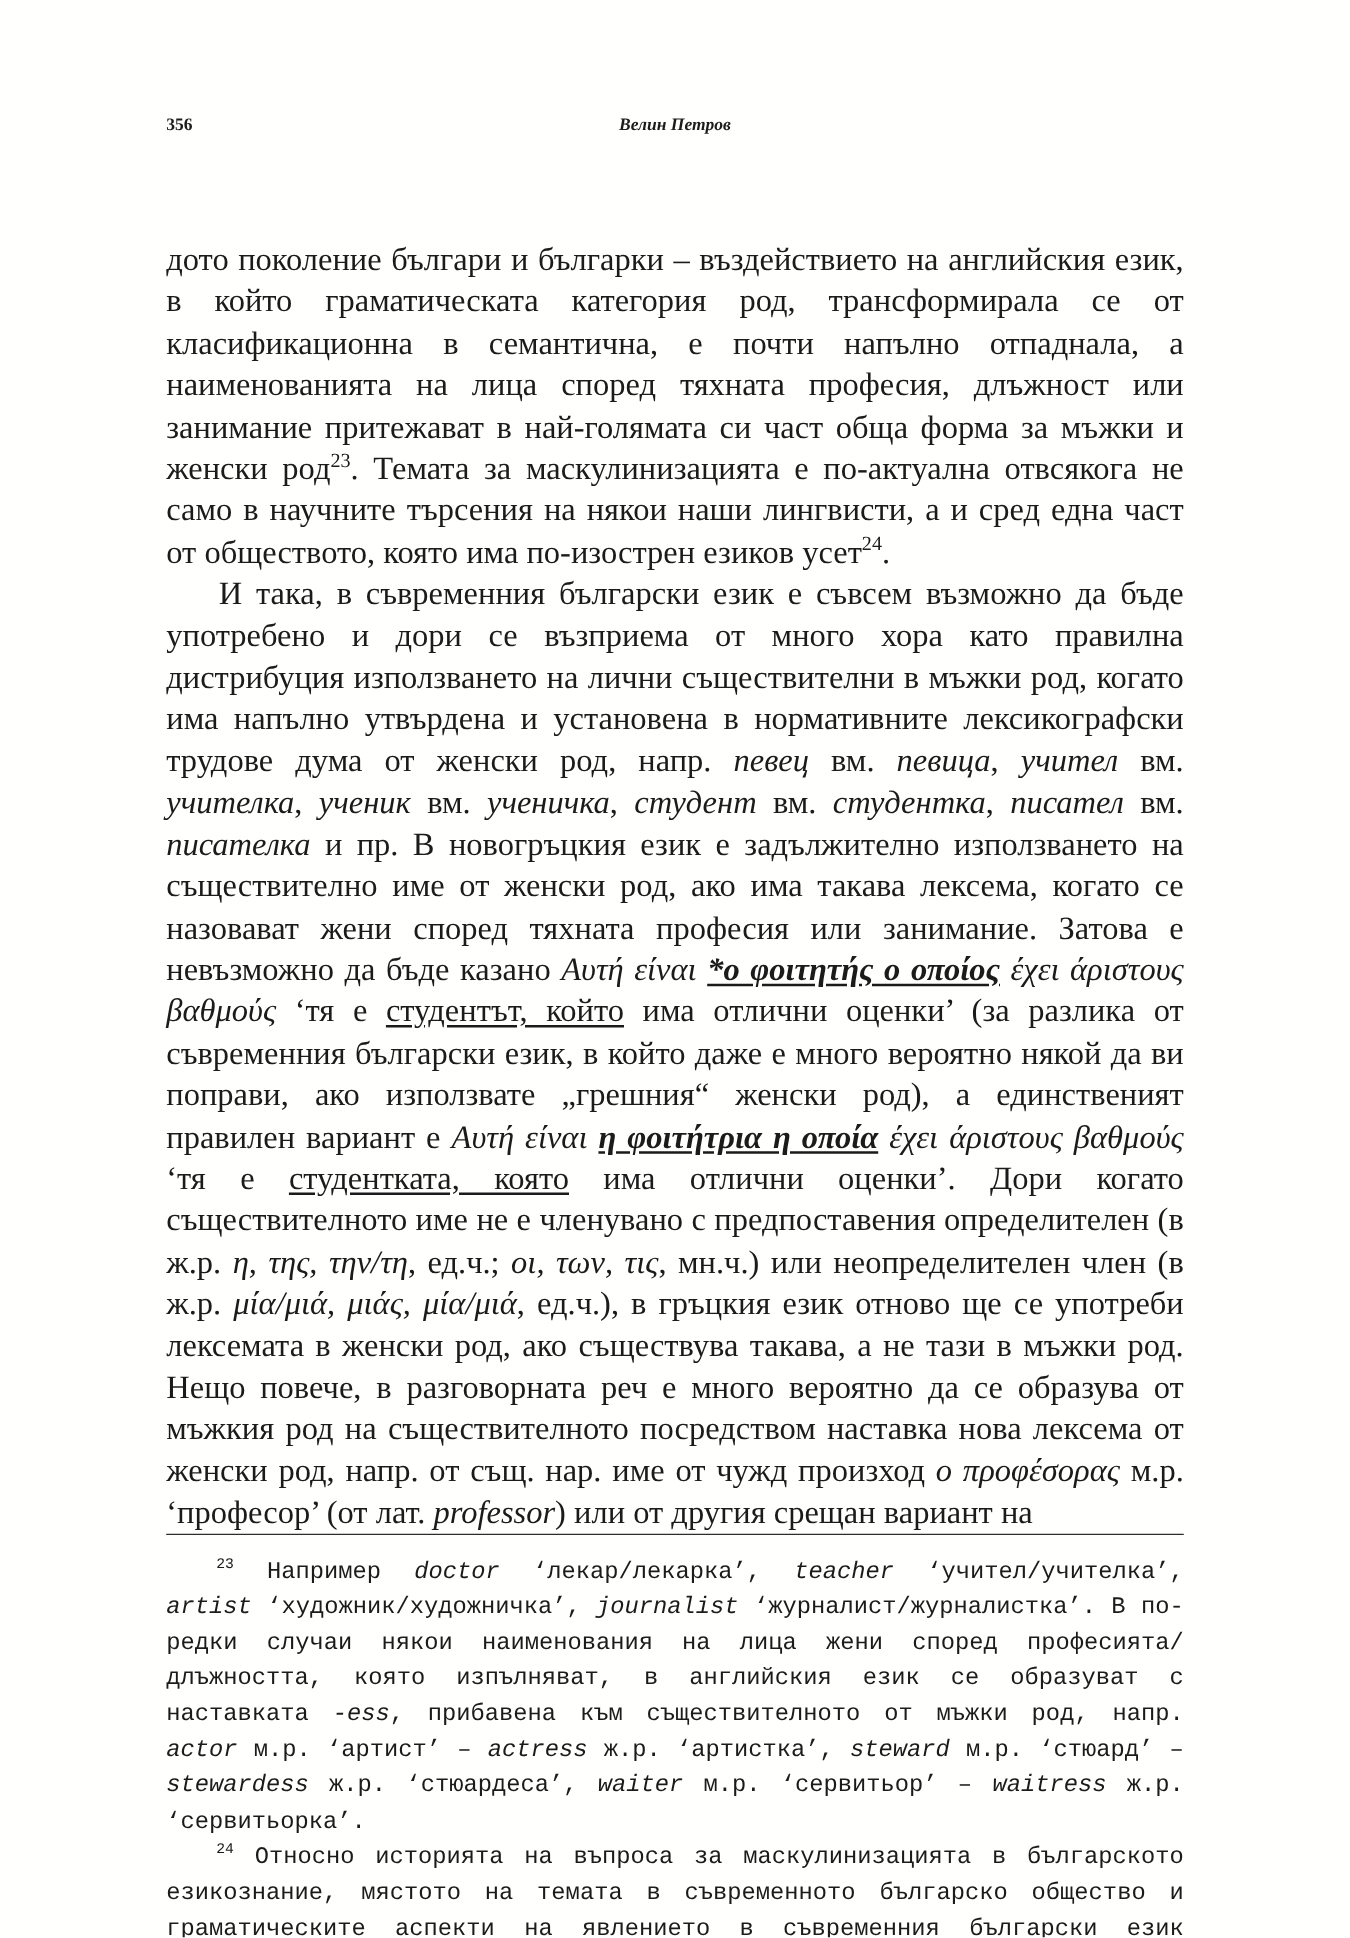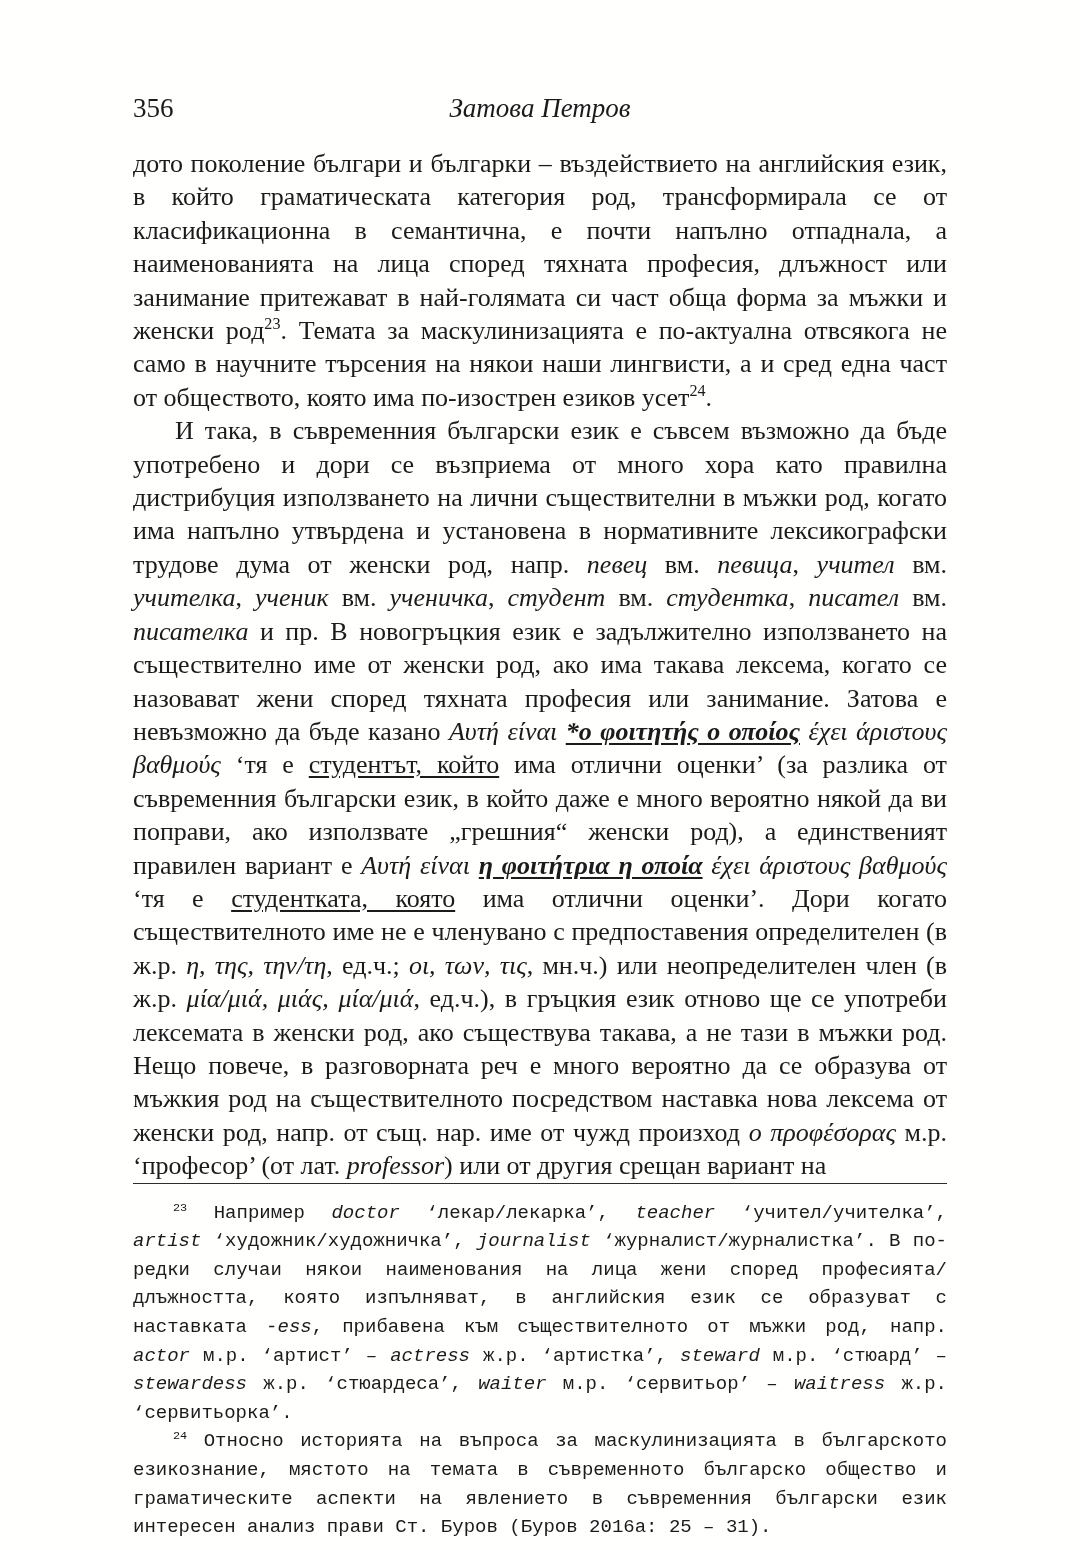--- a/index.html
+++ b/index.html
@@ -19,22 +19,23 @@
   }
   .content {
     position: absolute;
     left: 133px;
     top: 93px;
     width: 814px;
   }
   .page-header {
     position: relative;
     height: 30px;
-    font-size: 27px;
-    margin-bottom: 24px;
+    font-size: 14px;
+    margin-bottom: 68px;
+    font-weight: bold;
   }
   .page-number {
     position: absolute;
     left: 0;
     top: 0;
     font-style: normal;
   }
   .running-head {
     display: block;
     text-align: center;
@@ -74,21 +75,21 @@
   }
 </style>
 </head>
 <body>
 
 <div class="page">
   <div class="content">
 
     <header class="page-header">
       <span class="page-number">356</span>
-      <span class="running-head">Затова Петров</span>
+      <span class="running-head">Велин Петров</span>
     </header>
 
     <main class="body-text">
       <p class="para no-indent"><span>дото поколение българи и българки – въздействието на английския език, в който граматическата категория род, трансформирала се от класификационна в семантична, е почти напълно отпаднала, а наименованията на лица според тяхната професия, длъжност или занимание притежават в най-голямата си част обща форма за мъжки и женски род</span><sup>23</sup><span>. Темата за маскулинизацията е по-актуална отвсякога не само в научните търсения на някои наши лингвисти, а и сред една част от обществото, която има по-изострен езиков усет</span><sup>24</sup><span>.</span></p>
       <p class="para indent"><span>И така, в съвременния български език е съвсем възможно да бъде употребено и дори се възприема от много хора като правилна дистрибуция използването на лични съществителни в мъжки род, когато има напълно утвърдена и установена в нормативните лексикографски трудове дума от женски род, напр. </span><span style="font-style: italic;">певец</span><span> вм. </span><span style="font-style: italic;">певица</span><span>, </span><span style="font-style: italic;">учител</span><span> вм. </span><span style="font-style: italic;">учителка</span><span>, </span><span style="font-style: italic;">ученик</span><span> вм. </span><span style="font-style: italic;">ученичка</span><span>, </span><span style="font-style: italic;">студент</span><span> вм. </span><span style="font-style: italic;">студентка</span><span>, </span><span style="font-style: italic;">писател</span><span> вм. </span><span style="font-style: italic;">писателка</span><span> и пр. В новогръцкия език е задължително използването на съществително име от женски род, ако има такава лексема, когато се назовават жени според тяхната професия или занимание. Затова е невъзможно да бъде казано </span><span style="font-style: italic;">Αυτή είναι </span><span style="font-style: italic; font-weight: 700; text-decoration: underline;">*ο φοιτητής ο οποίος</span><span style="font-style: italic;"> έχει άριστους βαθμούς</span><span> ‘тя е </span><span style="text-decoration: underline;">студентът, който</span><span> има отлични оценки’ (за разлика от съвременния български език, в който даже е много вероятно някой да ви поправи, ако използвате „грешния“ женски род), а единственият правилен вариант е </span><span style="font-style: italic;">Αυτή είναι </span><span style="font-style: italic; font-weight: 700; text-decoration: underline;">η φοιτήτρια η οποία</span><span style="font-style: italic;"> έχει άριστους βαθμούς</span><span> ‘тя е </span><span style="text-decoration: underline;">студентката, която</span><span> има отлични оценки’. Дори когато съществителното име не е членувано с предпоставения определителен (в ж.р. </span><span style="font-style: italic;">η, της, την/τη</span><span>, ед.ч.; </span><span style="font-style: italic;">οι, των, τις</span><span>, мн.ч.) или неопределителен член (в ж.р. </span><span style="font-style: italic;">μία/μιά, μιάς, μία/μιά</span><span>, ед.ч.), в гръцкия език отново ще се употреби лексемата в женски род, ако съществува такава, а не тази в мъжки род. Нещо повече, в разговорната реч е много вероятно да се образува от мъжкия род на съществителното посредством наставка нова лексема от женски род, напр. от същ. нар. име от чужд произход </span><span style="font-style: italic;">ο προφέσορας</span><span> м.р. ‘професор’ (от лат. </span><span style="font-style: italic;">professor</span><span>) или от другия срещан вариант на</span></p>
     </main>
 
     <footer class="footnotes">
       <div class="footnote-rule"></div>
       <p class="footnote"><sup>23</sup><span> Например </span><span style="font-style: italic;">doctor</span><span> ‘лекар/лекарка’, </span><span style="font-style: italic;">teacher</span><span> ‘учител/учителка’, </span><span style="font-style: italic;">artist</span><span> ‘художник/художничка’, </span><span style="font-style: italic;">journalist</span><span> ‘журналист/журналистка’. В по-редки случаи някои наименования на лица жени според професията/длъжността, която изпълняват, в английския език се образуват с наставката </span><span style="font-style: italic;">-ess</span><span>, прибавена към съществителното от мъжки род, напр. </span><span style="font-style: italic;">actor</span><span> м.р. ‘артист’ – </span><span style="font-style: italic;">actress</span><span> ж.р. ‘артистка’, </span><span style="font-style: italic;">steward</span><span> м.р. ‘стюард’ – </span><span style="font-style: italic;">stewardess</span><span> ж.р. ‘стюардеса’, </span><span style="font-style: italic;">waiter</span><span> м.р. ‘сервитьор’ – </span><span style="font-style: italic;">waitress</span><span> ж.р. ‘сервитьорка’.</span></p>

